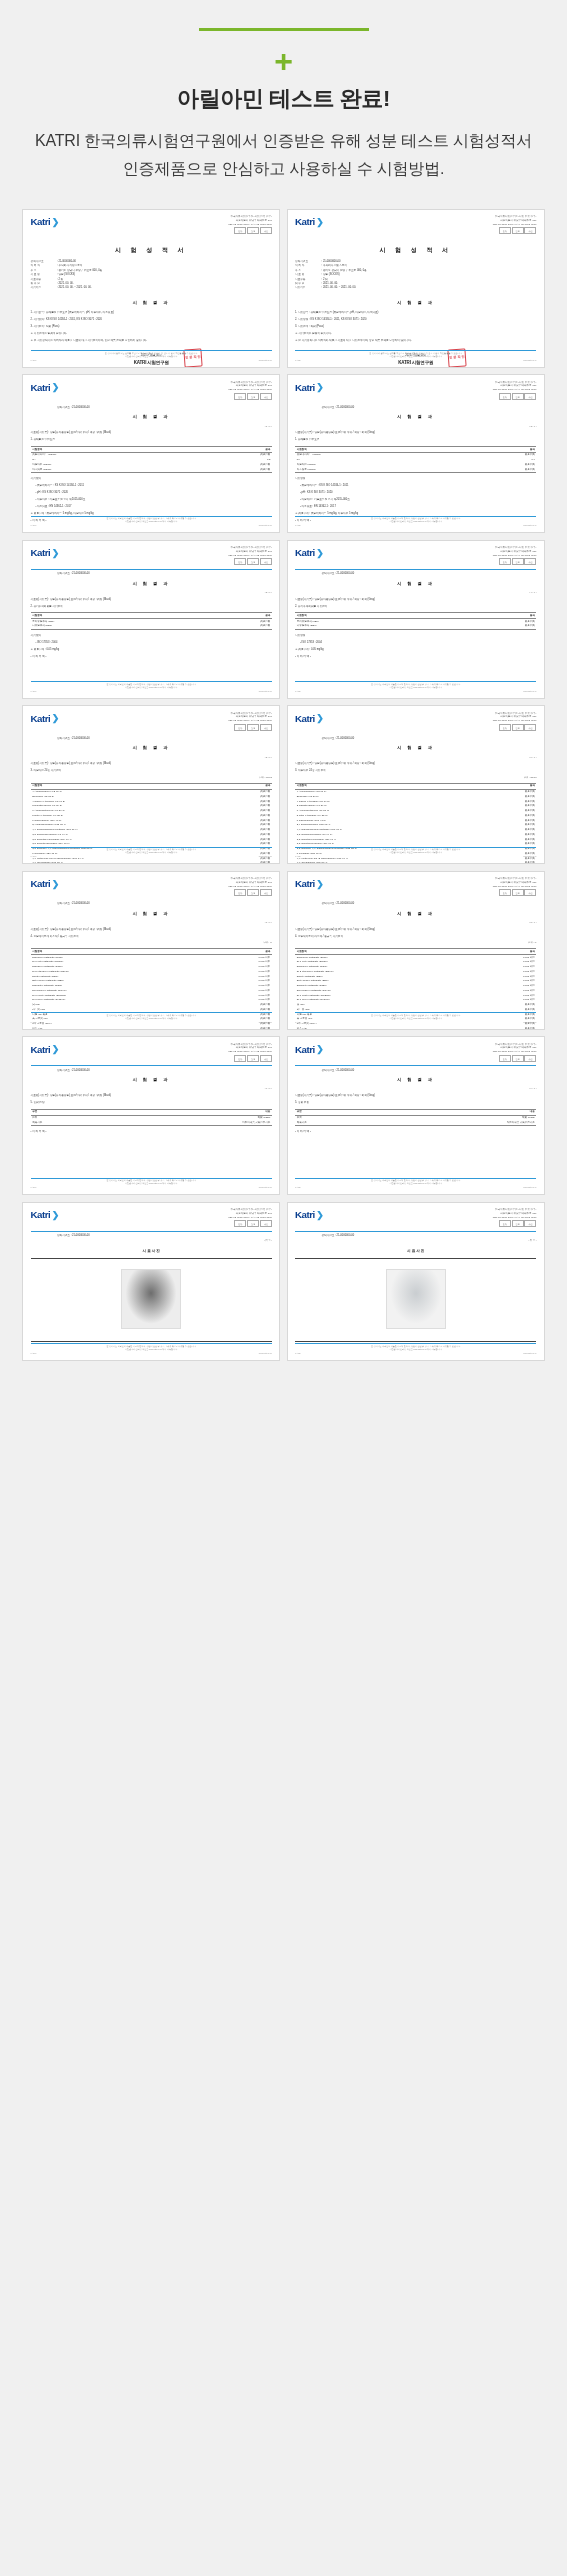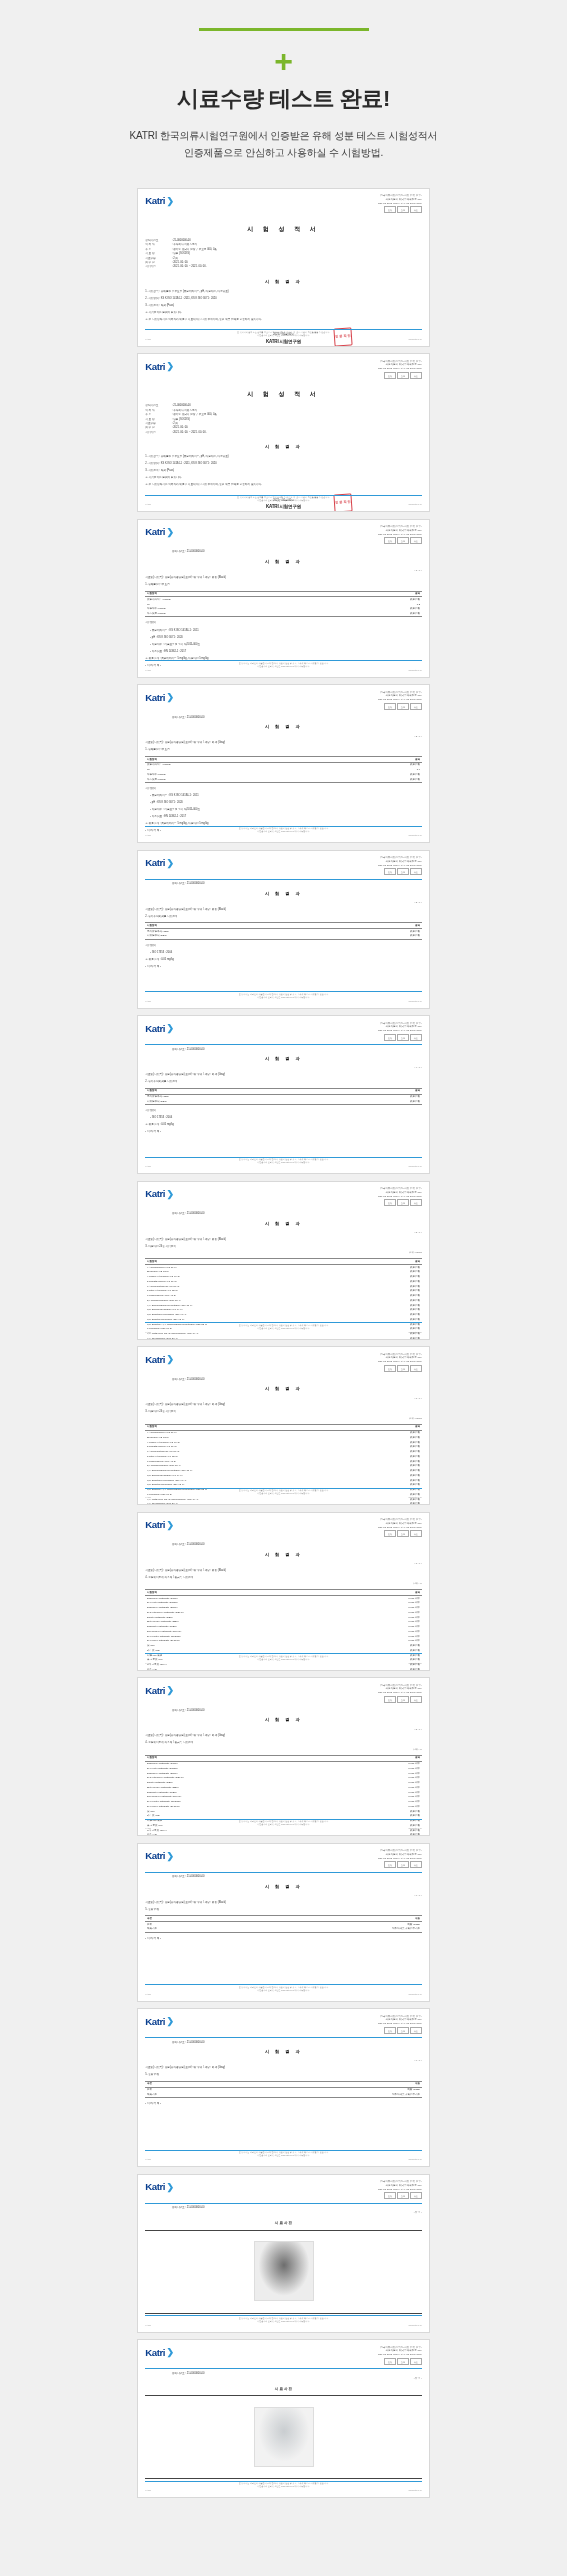--- a/index.html
+++ b/index.html
@@ -19,30 +19,30 @@
   }
   .hero-plus {
     font-size: 32px; color:#7bb62b; line-height: 1; font-weight: bold;
     margin-bottom: 6.5px;
   }
   .hero-title {
     font-size: 22px; font-weight: bold; color:#2b2b2b; letter-spacing:-0.4px;
     margin-bottom: 13px;
   }
   .hero-sub {
-    font-size: 10px; color:#3a3a3a; line-height: 1.75; letter-spacing:-0.2px;
+    font-size: 16px; color:#3a3a3a; line-height: 1.75; letter-spacing:-0.2px;
   }
 
   
   .doc-grid {
     display:flex; flex-wrap:wrap; gap:6.5px; padding: 4.9px 16px 24px;
     justify-content:center; background:#f0f0f0;
   }
   .doc {
-    width: 293px; background:#ffffff; border:0.8px solid #d8d8d8;
+    width: 258px; background:#ffffff; border:0.8px solid #d8d8d8;
     position:relative; overflow:hidden;
     font-size: 2.6px; line-height: 1.5; color:#333;
     padding: 5.7px 7.3px 7.3px;
   }
   .doc.h-a { height: 159px; }
   .doc.h-b { height: 159px; }
 
   
   .dhead { display:flex; align-items:flex-start; justify-content:space-between; }
   .brand {
@@ -114,21 +114,21 @@
   .col { display:flex; flex-direction:column; height:100%; }
 </style>
 </head>
 <body>
 
 <div class="page">
 
   <div class="hero">
     <div class="hero-rule"></div>
     <div class="hero-plus">+</div>
-    <div class="hero-title">시료수량 테스트 완료!</div>
+    <div class="hero-title">아릴아민 테스트 완료!</div>
     <div class="hero-sub">KATRI 한국의류시험연구원에서 인증받은 유해 성분 테스트 시험성적서</div>
     <div class="hero-sub">인증제품으로 안심하고 사용하실 수 시험방법.</div>
   </div>
 
   <div class="doc-grid">
 
     <div class="doc h-a">
       <div class="col">
         <div class="dhead">
           <div class="brand">

